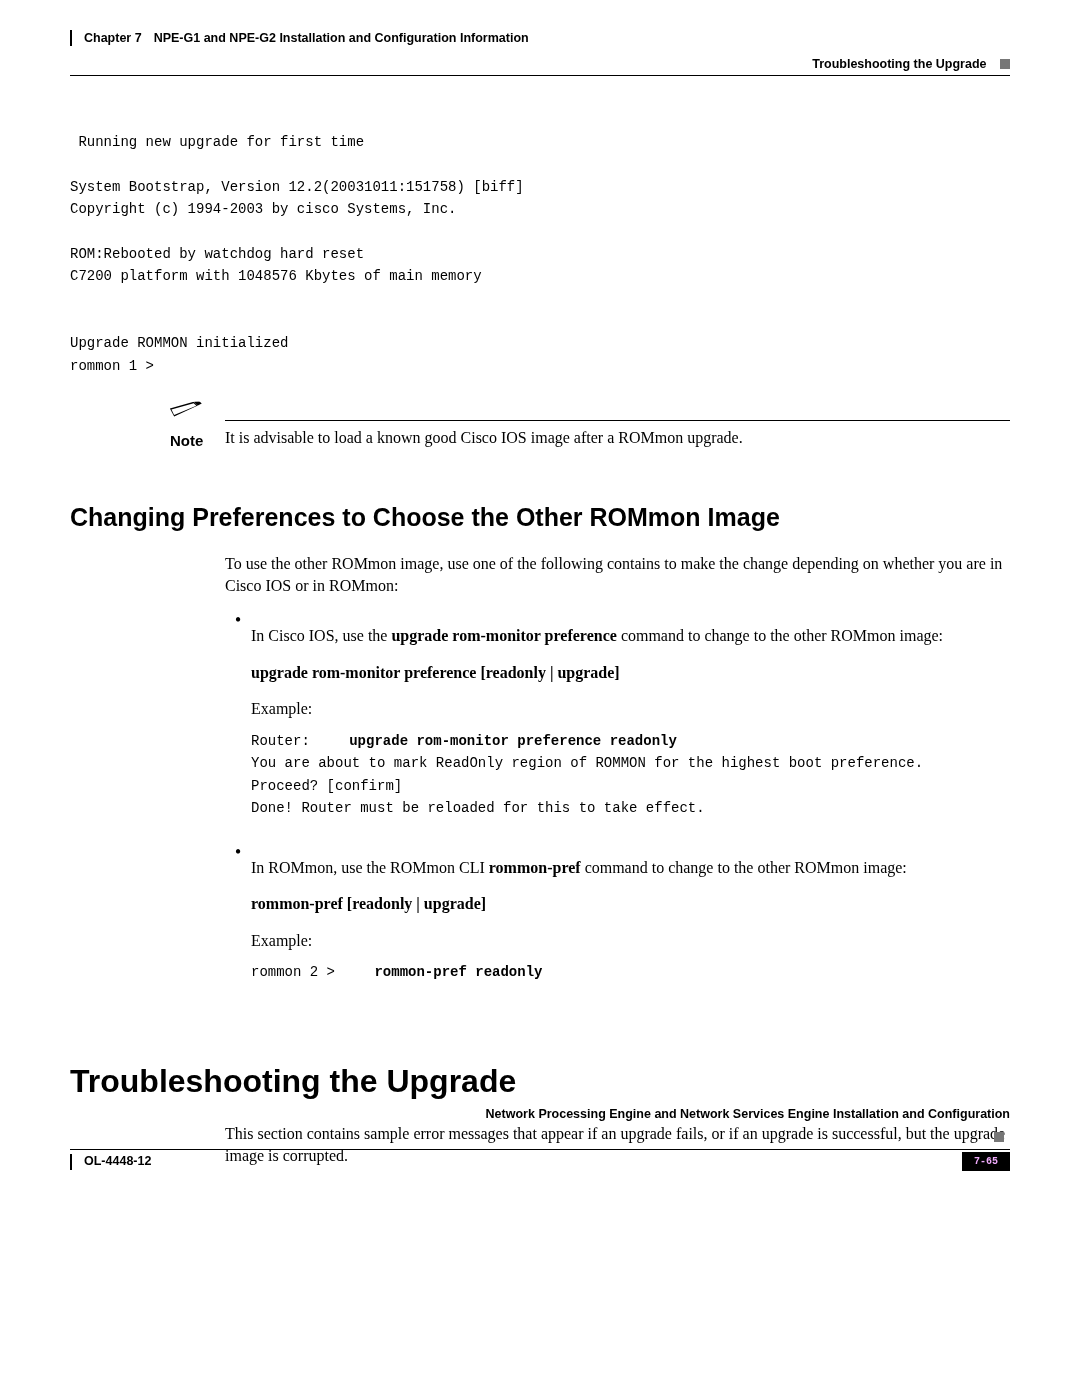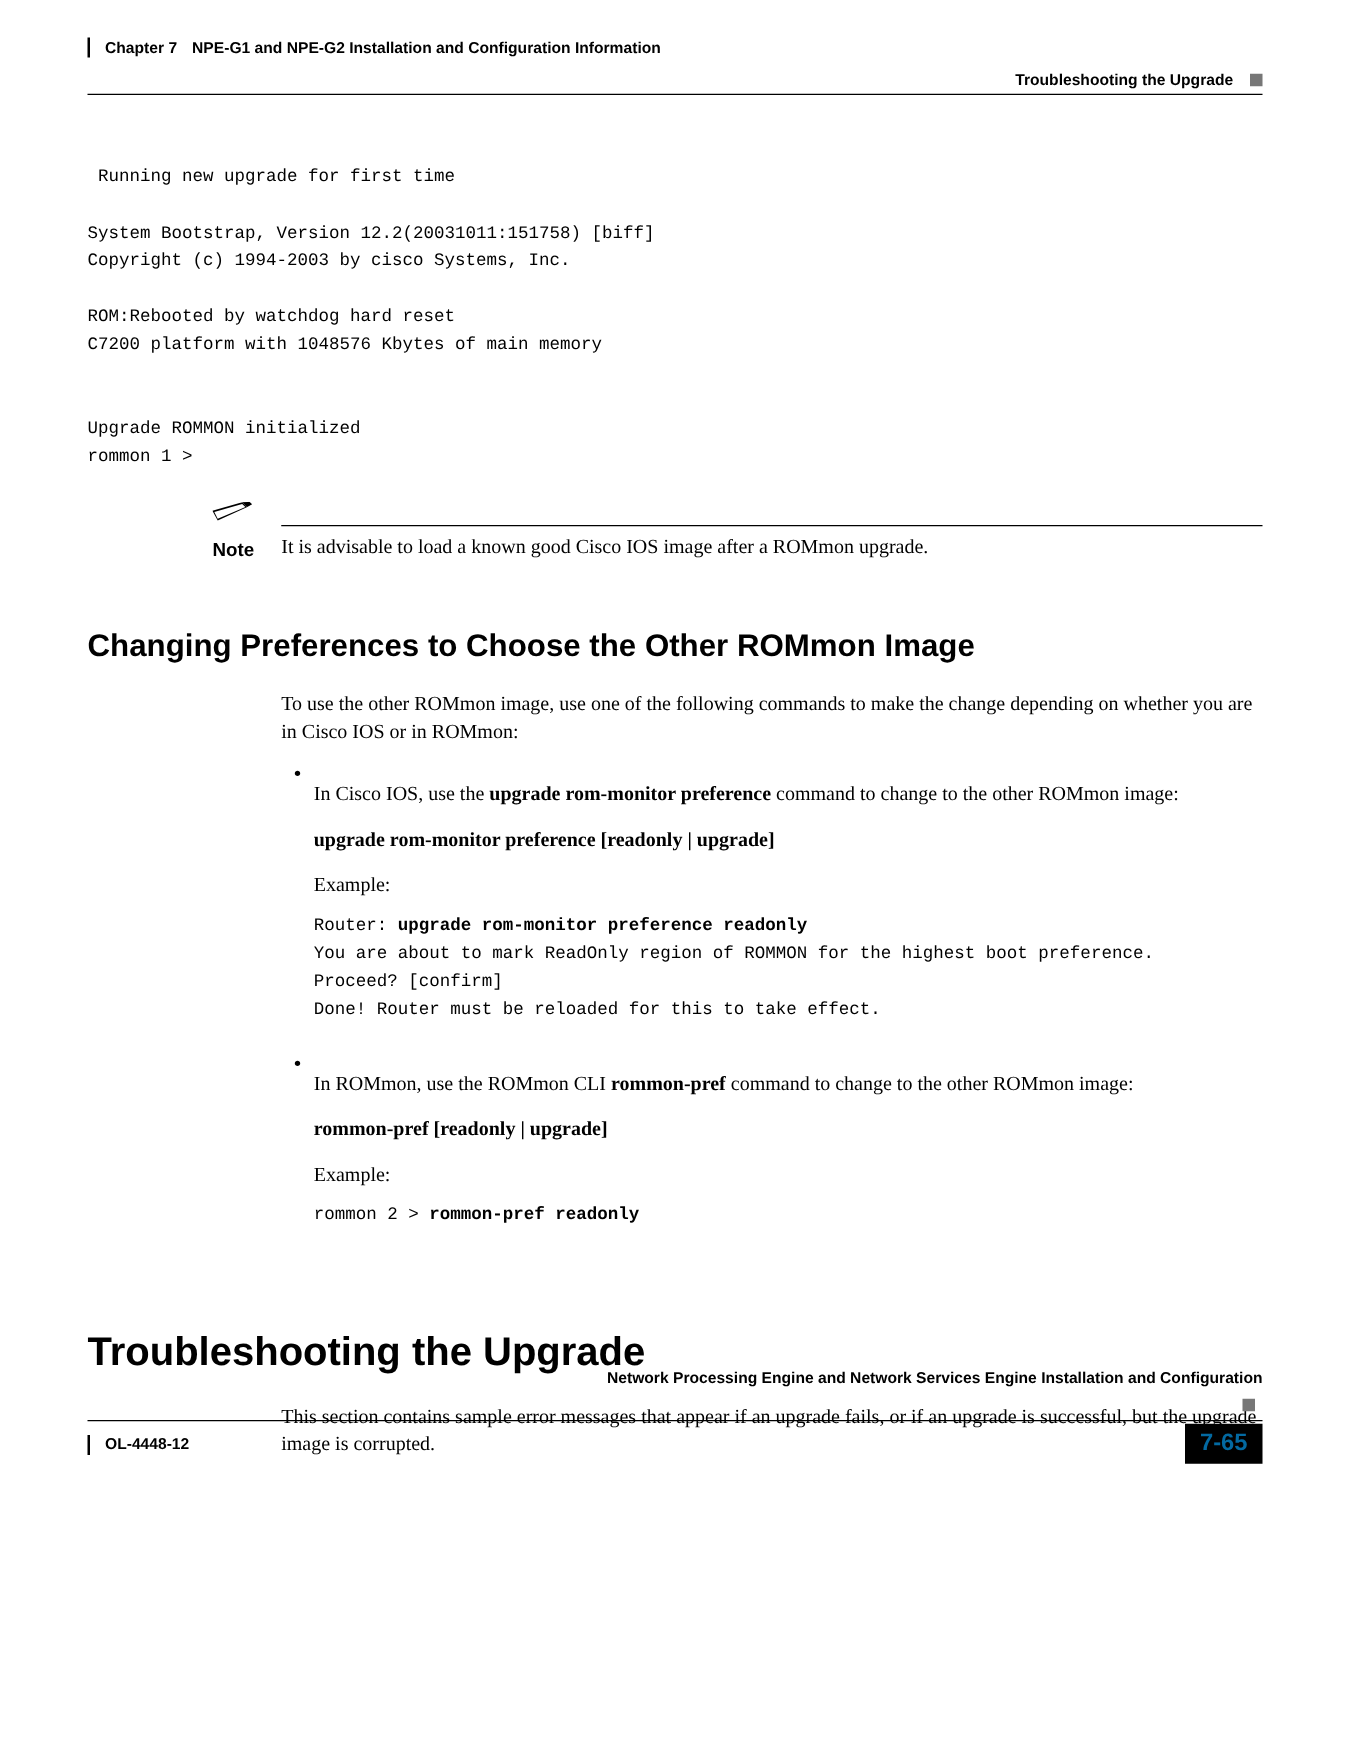--- a/index.html
+++ b/index.html
@@ -126,21 +126,21 @@
   }
   .bullet .dot {
     text-align: center;
     font-weight: bold;
     line-height: 1.2;
   }
   .bullet .bctext p { margin: 15px 0 6px 0; }
   .bullet .bctext pre.code { margin: 10px 0 16px 0; }
 
   strong.b { font-weight: bold; }
-  span.cmd { font-family: "Courier New", Courier, monospace; font-weight: bold; }
+  span.cmd { font-family: "Courier New", Courier, monospace; font-weight: bold; margin-left: 31px; }
   span.cmdn { font-family: "Courier New", Courier, monospace; font-weight: normal; }
 
   p.syntax {
     font-family: "Times New Roman", Times, serif;
     font-weight: bold;
     margin: 18px 0 18px 0;
   }
   p.example-label { margin: 0 0 10px 0; }
 
   
@@ -175,25 +175,25 @@
     align-items: flex-end;
     gap: 12px;
   }
   .footer-line2 .vbar {
     width: 2px;
     height: 16px;
     background: #000;
   }
   .footer-page {
     background: #000;
-    color: #0369a1;
+    color: #f0abfc;
     padding: 3px 12px;
-    font-family: Liberation Sans, sans-serif;
-    font-weight: bold;
-    font-size: 19px;
+    font-family: Liberation Mono, monospace;
+    font-weight: bold;
+    font-size: 10px;
   }
   .footer-sq-row { text-align: right; margin-top:2px; }
   .footer-sq {
     display: inline-block;
     width: 10px;
     height: 10px;
     background: #777;
     vertical-align: middle;
     margin-right: 6px;
   }
@@ -243,21 +243,21 @@
     <div>
       <div class="note-rule"></div>
     </div>
     <div class="note-label">Note</div>
     <div class="note-body">It is advisable to load a known good Cisco IOS image after a ROMmon upgrade.</div>
   </div>
 
   <h2 class="section">Changing Preferences to Choose the Other ROMmon Image</h2>
 
   <div class="indent-body">
-    <p class="body">To use the other ROMmon image, use one of the following commands to make the change depending on whether you are in Cisco IOS or in ROMmon:</p>
+    <p class="body">To use the other ROMmon image, use one of the following contains to make the change depending on whether you are in Cisco IOS or in ROMmon:</p>
 
     <div class="bullet">
       <div class="dot">•</div>
       <div class="bctext">
         <p>
           <span>In Cisco IOS, use the </span><strong class="b">upgrade rom-monitor preference</strong><span> command to change to the other ROMmon image:</span>
         </p>
         <p class="syntax">upgrade rom-monitor preference [readonly | upgrade]</p>
         <p class="example-label">Example:</p>
         <pre class="code"><span class="cmdn">Router: </span><span class="cmd">upgrade rom-monitor preference readonly</span>

